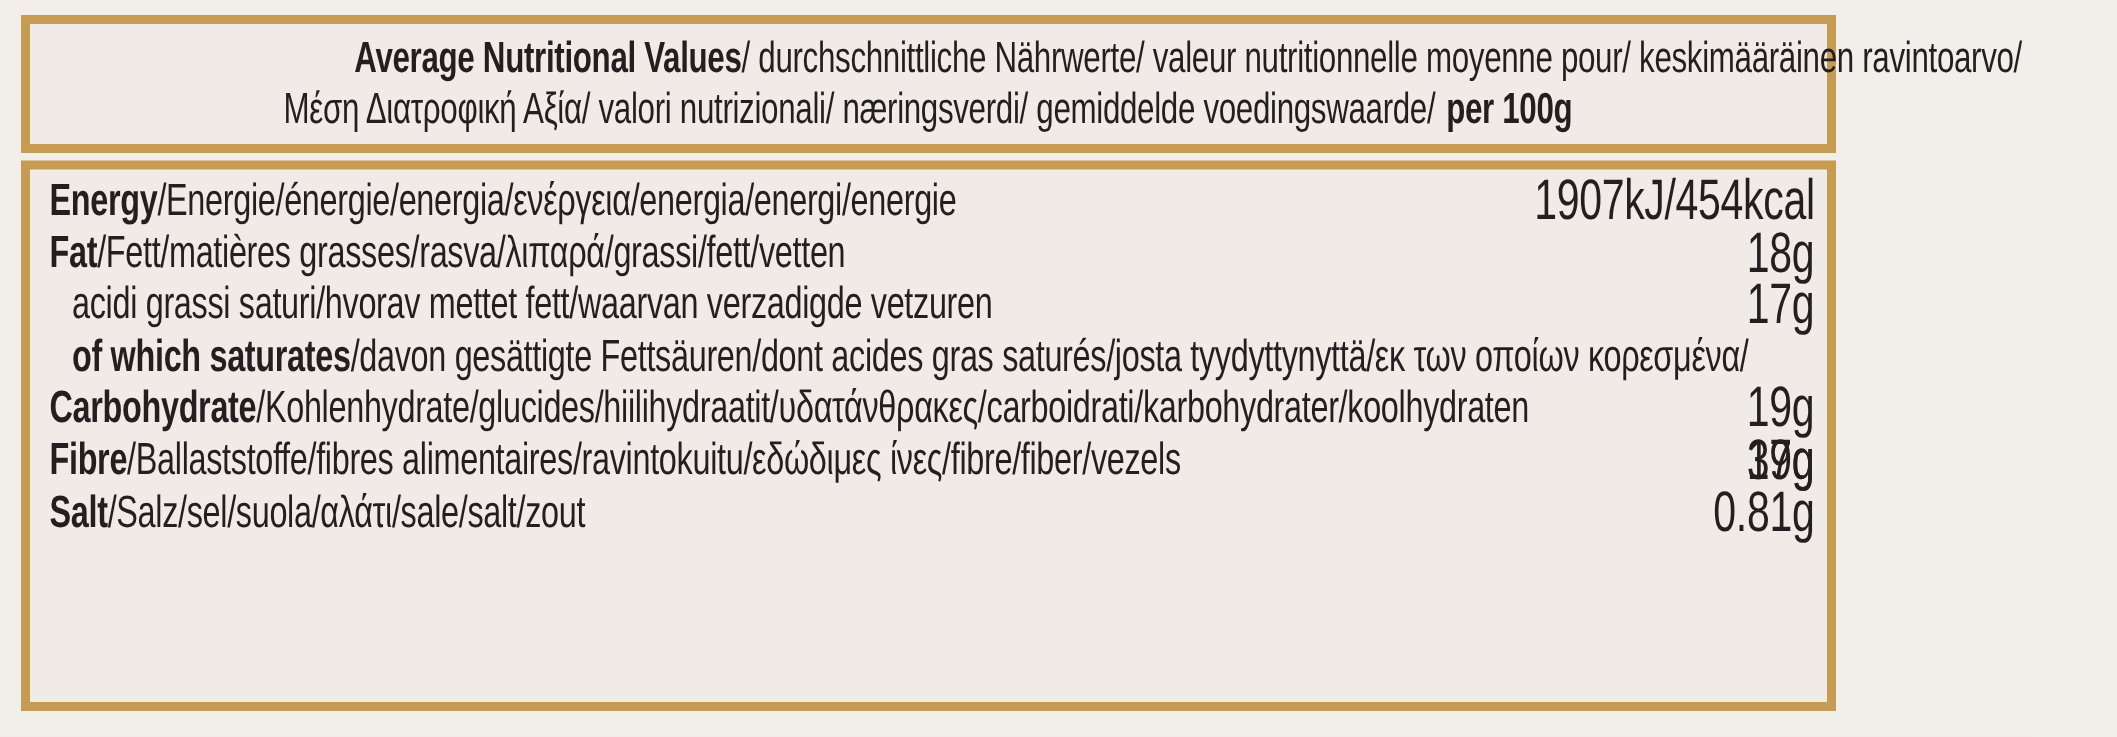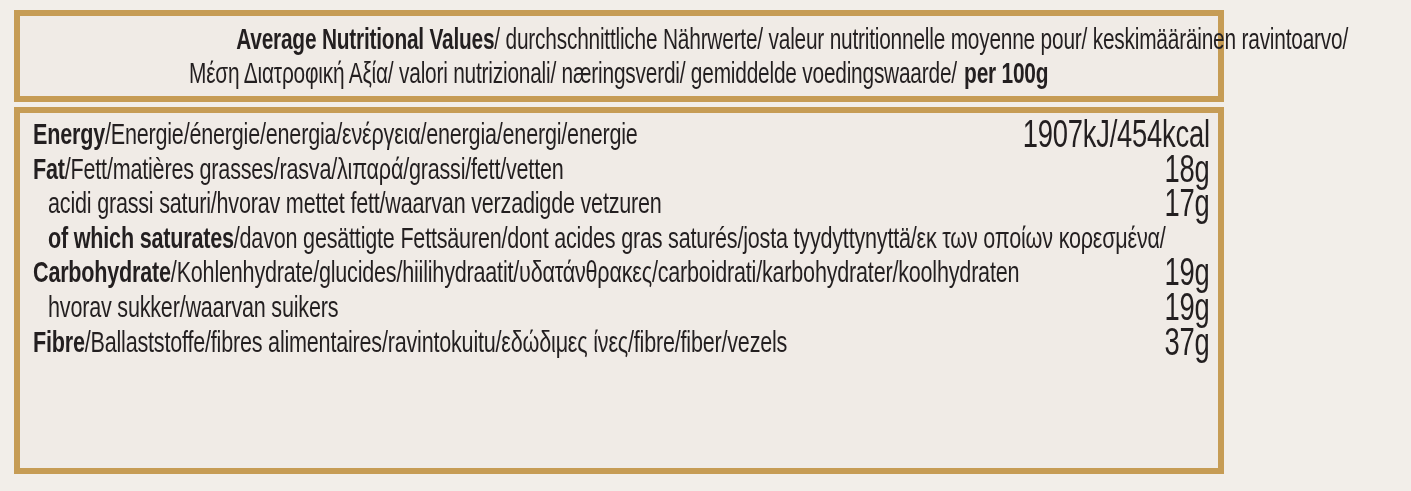--- a/index.html
+++ b/index.html
@@ -109,21 +109,24 @@
       <div class="row indent">
         <div class="line"><span class="cond">acidi grassi saturi/hvorav mettet fett/waarvan verzadigde vetzuren</span></div>
         <div class="line"><span class="cond"><span class="b">of which saturates</span>/davon gesättigte Fettsäuren/dont acides gras saturés/josta tyydyttynyttä/εκ των οποίων κορεσμένα/</span></div>
         <span class="value"><span class="cond-r">17g</span></span>
       </div>
       <div class="row">
         <div class="line"><span class="cond"><span class="b">Carbohydrate</span>/Kohlenhydrate/glucides/hiilihydraatit/υδατάνθρακες/carboidrati/karbohydrater/koolhydraten</span></div>
         <span class="value"><span class="cond-r">19g</span></span>
       </div>
       <div class="row indent">
-        <div class="line"><span class="cond">hvorav sukker/waarvan suikers</span></div>
         <span class="value"><span class="cond-r">19g</span></span>
       </div>
       <div class="row">
         <div class="line"><span class="cond"><span class="b">Fibre</span>/Ballaststoffe/fibres alimentaires/ravintokuitu/εδώδιμες ίνες/fibre/fiber/vezels</span></div>
         <span class="value"><span class="cond-r">37g</span></span>
       </div>
+      <div class="row">
+        <div class="line"><span class="cond"><span class="b">Salt</span>/Salz/sel/suola/αλάτι/sale/salt/zout</span></div>
+        <span class="value"><span class="cond-r">0.81g</span></span>
+      </div>
     </div>
 </div>
 
 </body></html>

